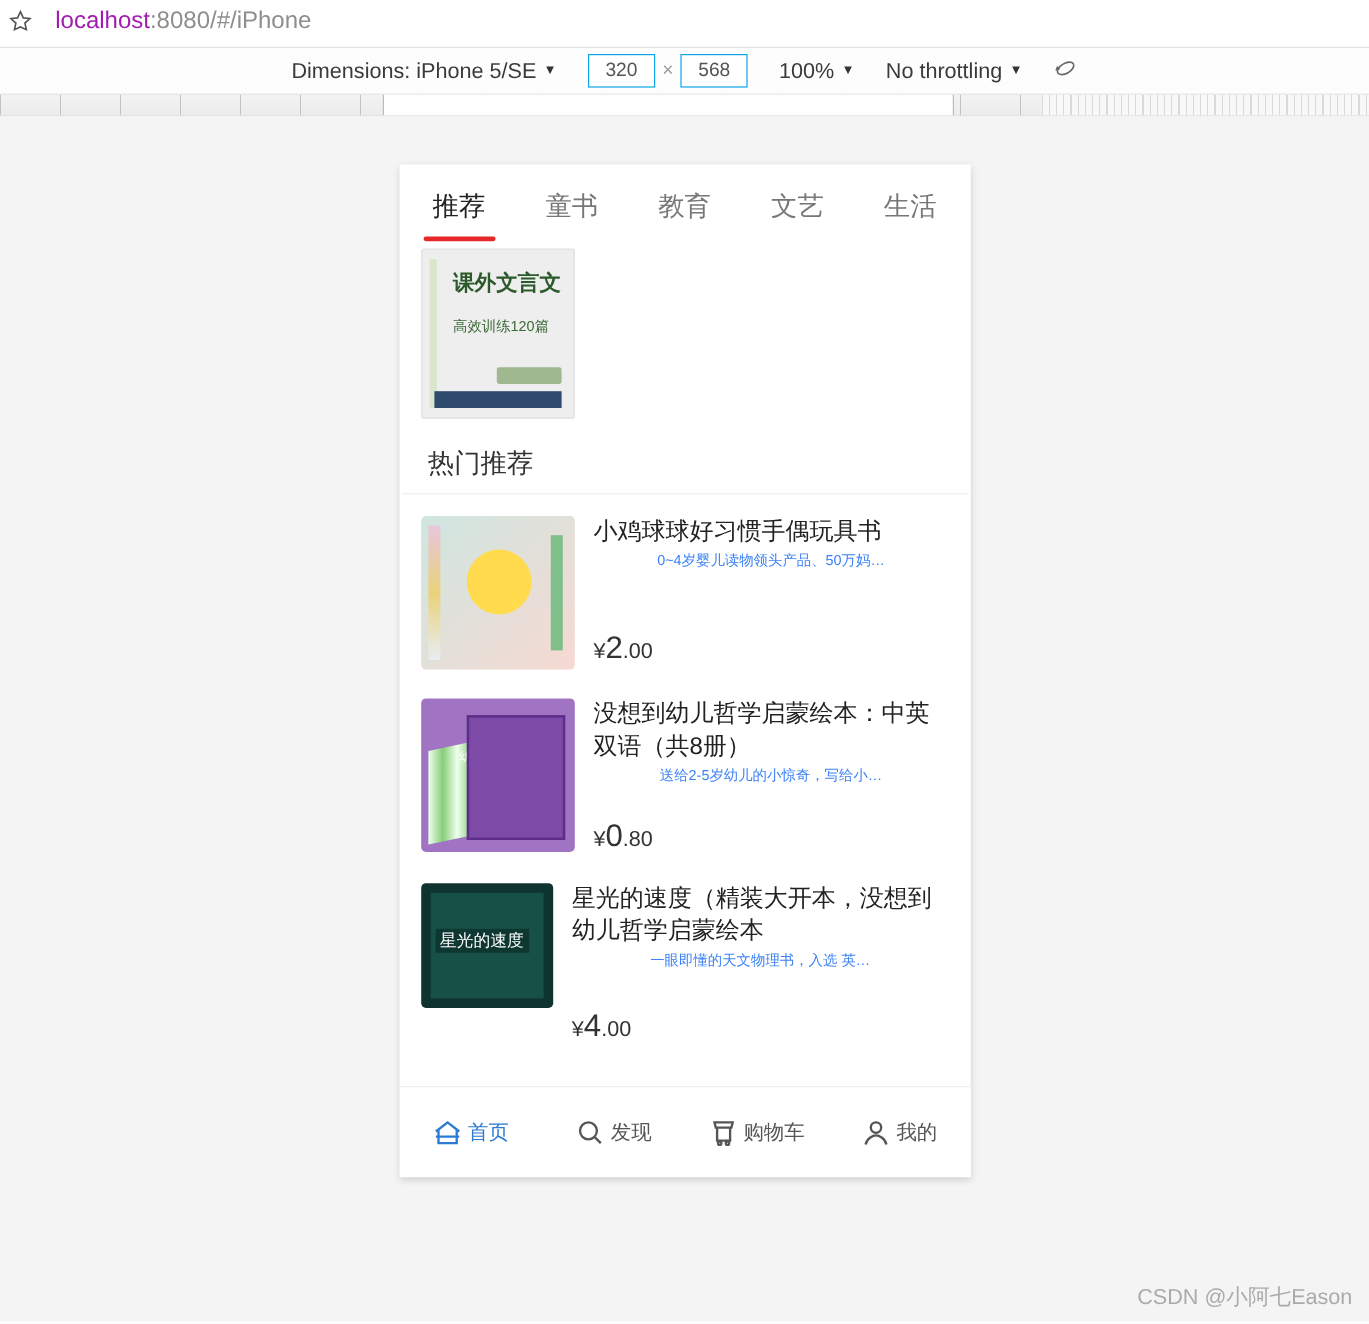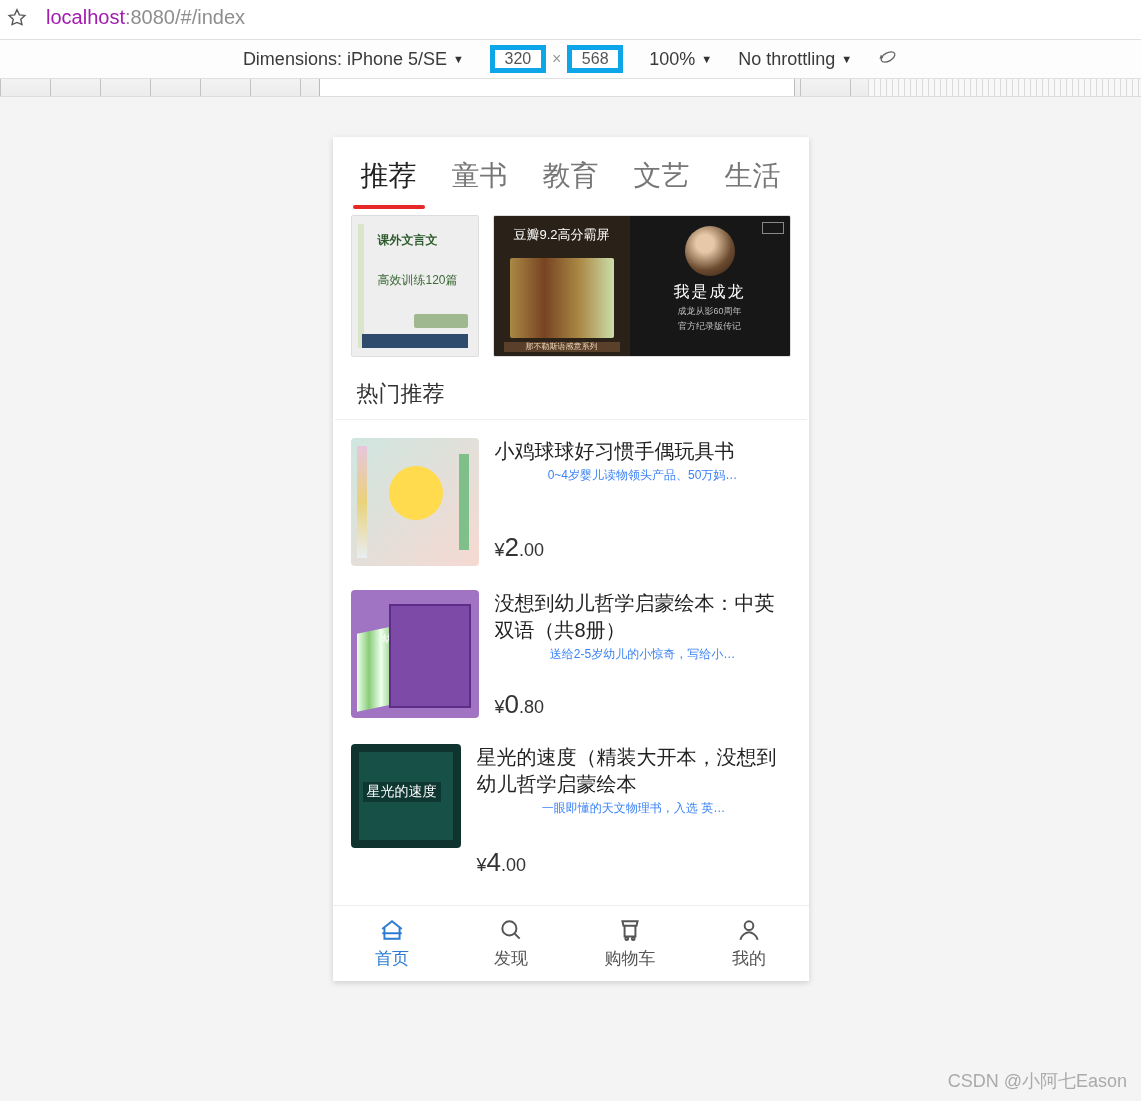--- a/index.html
+++ b/index.html
@@ -8,51 +8,51 @@
     
     .addr { display:flex; align-items:center; padding:6px 10px 10px 6px; font-size:20px; color:#2b2b2b; }
     .star { width:22px; height:22px; margin-right:18px; fill:none; stroke:#555; stroke-width:1.5; }
     .url-host { color:#a21caf; }
     .url-rest { color:#8e8e8e; }
 
     
     .devbar { height:40px; border-top:1px solid #e0e0e0; border-bottom:1px solid #e0e0e0; background:#fdfdfd; display:flex; align-items:center; justify-content:center; gap:26px; font-size:18px; color:#3a3a3a; }
     .devbar .sel { display:flex; align-items:center; gap:6px; }
     .tri { font-size:11px; color:#333; }
-    .dimbox { width:56px; height:28px; border:5px solid #0ea5e9; background:#fff; text-align:center; font-size:16px; color:#555; }
+    .dimbox { width:56px; height:28px; border:1px solid #0ea5e9; background:#fff; text-align:center; font-size:16px; color:#555; }
     .times { color:#999; font-size:16px; }
     .rot svg { width:20px; height:20px; fill:none; stroke:#666; stroke-width:1.6; }
 
     
     .ruler { height:18px; background:linear-gradient(#f3f3f3,#ececec); position:relative; border-bottom:1px solid #ddd; }
     .ruler::before { content:""; position:absolute; inset:0;
       background-image: repeating-linear-gradient(to right, #c2c2c2 0 1px, transparent 1px 50px);
     }
     .ruler .device-span { position:absolute; left:319px; width:476px; top:0; bottom:0; background:#fff; border-left:1px solid #bbb; border-right:1px solid #bbb; }
     .ruler .tiny { position:absolute; left:868px; right:0; top:0; bottom:0; background:#f8f8f8;
       background-image: repeating-linear-gradient(to right, #d9d9d9 0 1px, transparent 1px 6px);
     }
 
     
     .stage { background:#f4f4f4; height:calc(1103px - 99px); position:relative; padding-top:40px; }
 
     .phone { width:476px; height:844px; background:#fff; margin:0 auto; position:relative; box-shadow:0 2px 6px rgba(0,0,0,0.15); overflow:hidden; }
 
     
     .tabs { display:flex; justify-content:space-between; padding:12px 24px 0; }
-    .tab { font-size:28px; color:#777; padding:8px 4px 14px; position:relative; cursor:pointer; }
+    .tab { font-size:22px; color:#777; padding:8px 4px 14px; position:relative; cursor:pointer; }
     .tab.active { color:#222; }
     .tab.active::after { content:""; position:absolute; left:-4px; right:-4px; bottom:0; height:4px; background:#e62828; border-radius:2px; }
 
     
     .banner { display:flex; gap:14px; padding:6px 18px 10px; }
     .banner .slide { background:#eee; border:1px solid #ddd; border-radius:2px; position:relative; overflow:hidden; }
     .s1 { width:128px; height:142px; background:linear-gradient(#f8f8f4,#f0efe8); }
     .s1::before { content:""; position:absolute; left:6px; top:8px; bottom:8px; width:6px; background:#d9e6c9; }
-    .s1 .l1 { position:absolute; top:16px; left:26px; font-size:12px; color:#2d5a2a; font-weight:600; }
+    .s1 .l1 { position:absolute; top:16px; left:26px; font-size:18px; color:#2d5a2a; font-weight:600; }
     .s1 .l2 { position:absolute; top:56px; left:26px; font-size:12px; color:#3b6a36; }
     .s1 .tag { position:absolute; bottom:28px; right:10px; width:54px; height:14px; background:#9fb88f; border-radius:2px; }
     .s1 .band { position:absolute; bottom:8px; left:10px; right:10px; height:14px; background:#2e4a6d; }
     .s2 { flex:1; height:142px; background:#222; }
     .s2 .left-pane { position:absolute; left:0; top:0; width:46%; bottom:0; background:#2a2218; }
     .s2 .left-pane .tt { color:#fff; font-size:13px; text-align:center; margin-top:10px; }
     .s2 .left-pane .books { position:absolute; left:16px; right:16px; top:42px; bottom:18px; background:linear-gradient(90deg,#a84,#742,#a84,#cda); border-radius:2px; }
     .s2 .left-pane .bar { position:absolute; bottom:4px; left:10px; right:10px; height:10px; background:#5a3f2a; color:#ecd9b8; font-size:8px; text-align:center; line-height:10px; }
     .s2 .right-pane { position:absolute; right:0; top:0; width:54%; bottom:0; background:#171717; color:#fff; display:flex; flex-direction:column; align-items:center; }
     .s2 .right-pane .face { width:50px; height:50px; border-radius:50%; background:radial-gradient(circle at 40% 35%, #e6c9a8 20%, #6b4b2f 60%, #2a1d12); margin-top:10px; }
@@ -93,35 +93,35 @@
       radial-gradient(circle at 60% 30%, #e8803a 10px, transparent 11px),
       radial-gradient(circle at 80% 70%, #4aa0d8 9px, transparent 10px),
       radial-gradient(circle at 30% 75%, #e05a5a 8px, transparent 9px);
     }
     .th3 .bar { position:absolute; left:12px; top:38px; color:#fff; font-size:14px; background:rgba(0,0,0,0.3); padding:1px 4px; }
 
     .it3 .price { margin-top:30px; }
 
     
     .bnav { position:absolute; left:0; right:0; bottom:0; height:76px; border-top:1px solid #eee; background:#fff; display:flex; }
-    .bnav .nav { flex:1; display:flex; flex-direction:column; align-items:center; justify-content:center; gap:4px; color:#555; font-size:17px; cursor:pointer; }
+    .bnav .nav { flex:1; display:flex; flex-direction:row; align-items:center; justify-content:center; gap:4px; color:#555; font-size:17px; cursor:pointer; }
     .bnav .nav.active { color:#2a7bd1; }
     .bnav svg { width:26px; height:26px; fill:none; stroke:currentColor; stroke-width:1.8; }
 
     .watermark { position:absolute; right:14px; bottom:8px; color:rgba(120,120,120,0.6); font-size:18px; }
   </style>
 </head>
 <body>
 
 <div class="addr">
   <svg class="star" viewBox="0 0 24 24">
       <path d="M12 3l2.6 5.6 6 .6-4.5 4.1 1.3 6L12 16.9 6.6 19.3l1.3-6L3.4 9.2l6-.6z"></path>
     </svg>
   <span class="url-host">localhost</span>
-    <span class="url-rest">:8080/#/index</span>
+    <span class="url-rest">:8080/#/iPhone</span>
 </div>
 
 <div class="devbar">
   <div class="sel">
     <span>Dimensions: iPhone 5/SE</span>
     <span class="tri">▼</span>
   </div>
   <div class="sel">
     <input class="dimbox" value="320" style="">
     <span class="times">×</span>
@@ -159,34 +159,20 @@
       <div class="tab">生活</div>
     </div>
 
     <div class="banner">
       <div class="slide s1">
         <div class="l1">课外文言文</div>
         <div class="l2">高效训练120篇</div>
         <div class="tag"></div>
           <div class="band"></div>
       </div>
-      <div class="slide s2">
-        <div class="left-pane">
-          <div class="tt">豆瓣9.2高分霸屏</div>
-          <div class="books"></div>
-          <div class="bar">那不勒斯语感意系列</div>
-        </div>
-        <div class="right-pane">
-          <div class="corner"></div>
-          <div class="face"></div>
-          <div class="big">我是成龙</div>
-          <div class="sm">成龙从影60周年</div>
-          <div class="sm">官方纪录版传记</div>
-        </div>
-      </div>
     </div>
 
     <div class="sec-title">热门推荐</div>
 
     <div class="item">
       <div class="thumb th1">
           <div class="spine"></div>
         </div>
       <div class="info">
         <div class="name">小鸡球球好习惯手偶玩具书</div>

